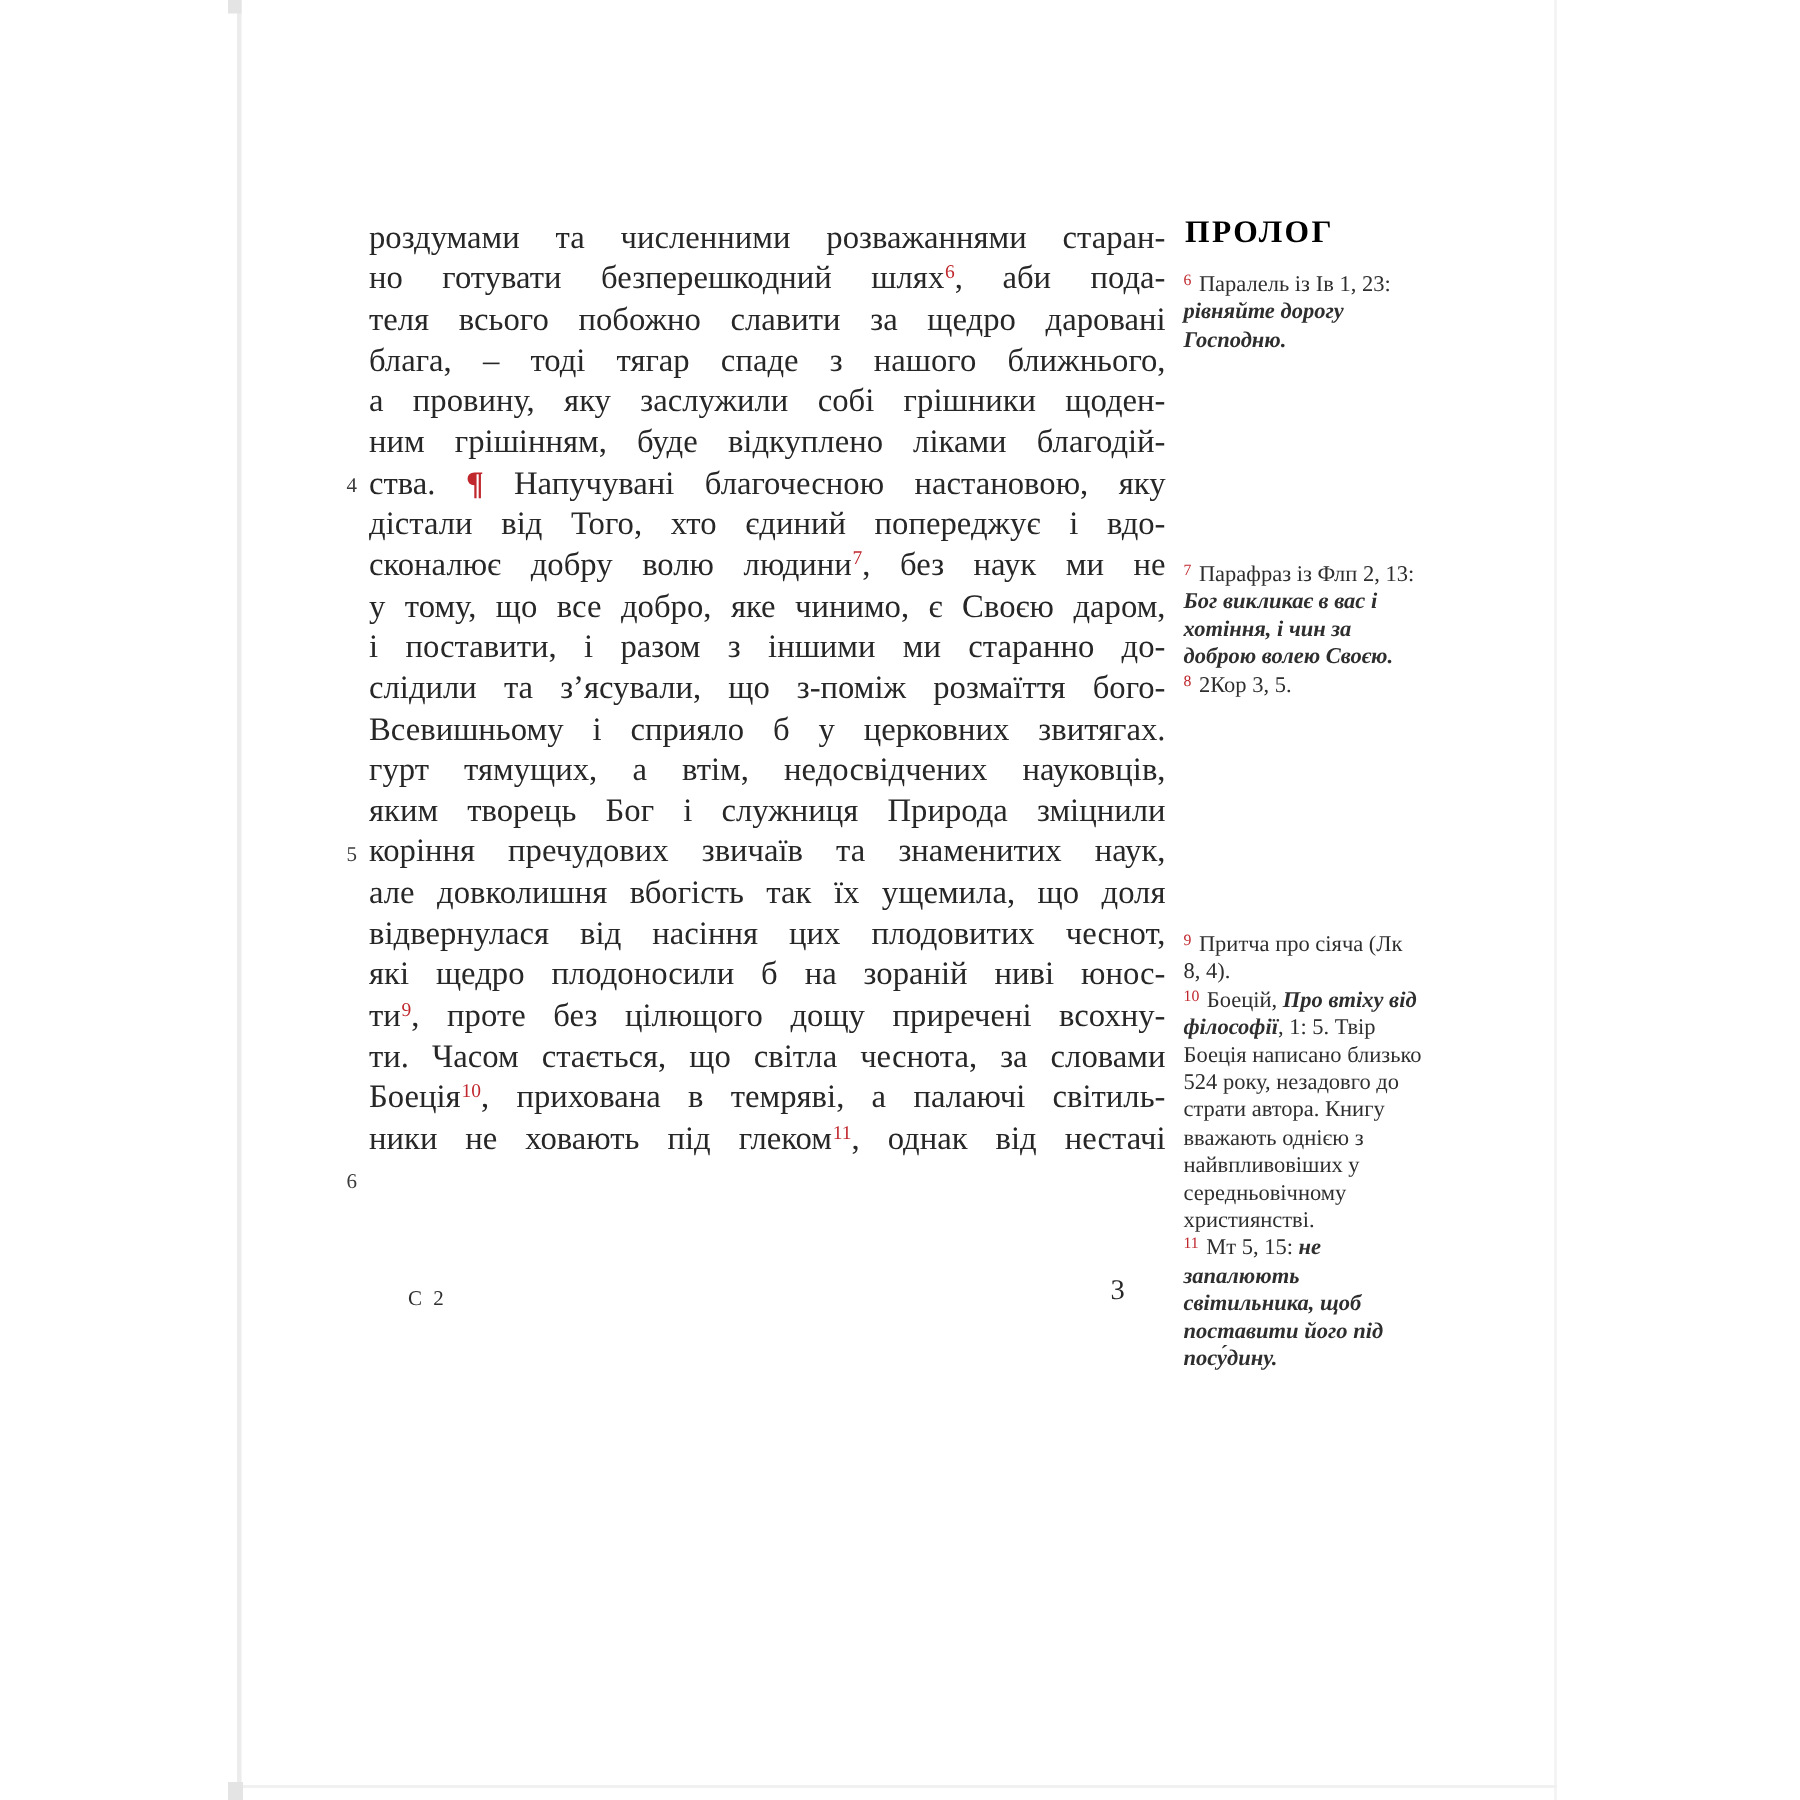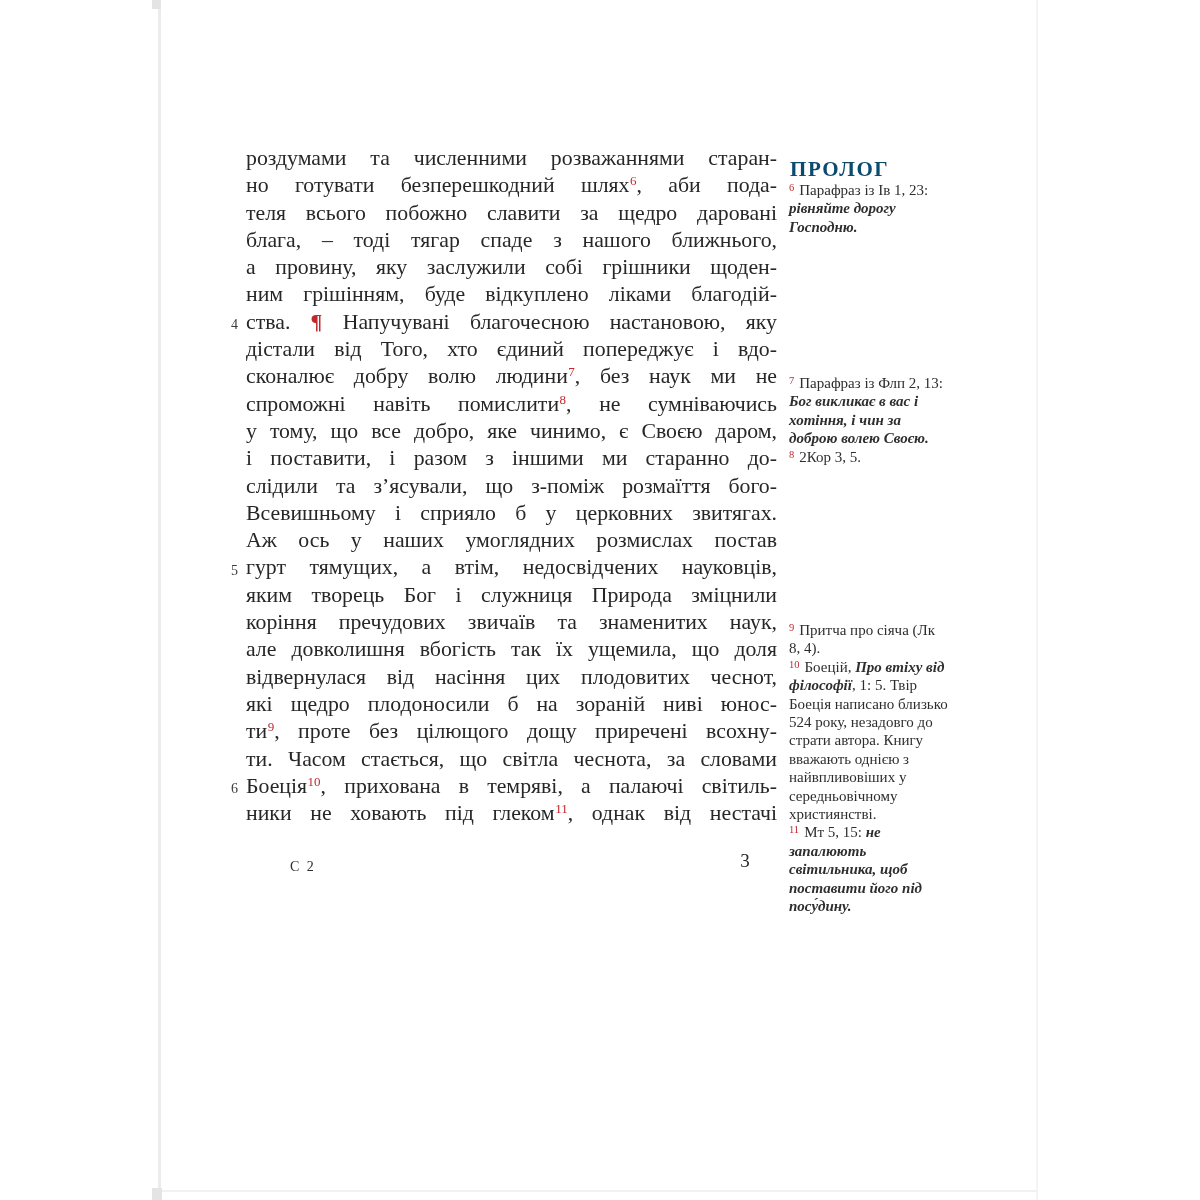--- a/index.html
+++ b/index.html
@@ -34,40 +34,39 @@
   
   .paranum{
     position:absolute;left:218px;width:20px;text-align:right;
     font-size:14px;line-height:14px;color:#3a3a3a;
   }
 
   
   #prologue-heading{
     position:absolute;left:790px;top:142px;
     font-size:21px;font-weight:bold;letter-spacing:1.6px;
-    color:#0c4a6e;
-    margin-top:15px;
+    color:#000000;
   }
   .note-group{
     position:absolute;left:789px;width:160px;
     font-size:15px;line-height:18.4px;color:#2e2e2e;
   }
   #note-group-a{top:181px;}
   #note-group-b{top:374px;}
   #note-group-c{top:621px;}
   .note{text-align:left;}
   .nsup{
     color:#c0282e;font-size:10.5px;line-height:0;
     position:relative;top:-4px;margin-right:5px;
   }
   .it{font-style:italic;font-weight:bold;}
 
   
   #footer-signature{
-    position:absolute;left:290px;top:859px;
+    position:absolute;left:272px;top:859px;
     font-size:14px;letter-spacing:2px;color:#2e2e2e;
   }
   #footer-page-number{
     position:absolute;left:732px;top:850px;width:26px;text-align:center;
     font-size:19px;color:#272727;
   }
 </style>
 </head>
 <body>
 
@@ -81,26 +80,24 @@
   <div id="main-lines">
       <div class="line"><span>роздумами та численними розважаннями старан-</span></div>
       <div class="line"><span>но готувати безперешкодний шлях</span><span class="fnref">6</span><span>, аби пода-</span></div>
       <div class="line"><span>теля всього побожно славити за щедро даровані</span></div>
       <div class="line"><span>блага, – тоді тягар спаде з нашого ближнього,</span></div>
       <div class="line"><span>а провину, яку заслужили собі грішники щоден-</span></div>
       <div class="line"><span>ним грішінням, буде відкуплено ліками благодій-</span></div>
       <div class="line"><span>ства. </span><span class="pilcrow">¶</span><span> Напучувані благочесною настановою, яку</span></div>
       <div class="line"><span>дістали від Того, хто єдиний попереджує і вдо-</span></div>
       <div class="line"><span>сконалює добру волю людини</span><span class="fnref">7</span><span>, без наук ми не</span></div>
-      <div class="line"><span>спроможні навіть помислити</span><span class="fnref">8</span><span>, не сумніваючись</span></div>
       <div class="line"><span>у тому, що все добро, яке чинимо, є Своєю даром,</span></div>
       <div class="line"><span>і поставити, і разом з іншими ми старанно до-</span></div>
       <div class="line"><span>слідили та з’ясували, що з-поміж розмаїття бого-</span></div>
       <div class="line"><span>Всевишньому і сприяло б у церковних звитягах.</span></div>
-      <div class="line"><span>Аж ось у наших умоглядних розмислах постав</span></div>
       <div class="line"><span>гурт тямущих, а втім, недосвідчених науковців,</span></div>
       <div class="line"><span>яким творець Бог і служниця Природа зміцнили</span></div>
       <div class="line"><span>коріння пречудових звичаїв та знаменитих наук,</span></div>
       <div class="line"><span>але довколишня вбогість так їх ущемила, що доля</span></div>
       <div class="line"><span>відвернулася від насіння цих плодовитих чеснот,</span></div>
       <div class="line"><span>які щедро плодоносили б на зораній ниві юнос-</span></div>
       <div class="line"><span>ти</span><span class="fnref">9</span><span>, проте без цілющого дощу приречені всохну-</span></div>
       <div class="line"><span>ти. Часом стається, що світла чеснота, за словами</span></div>
       <div class="line"><span>Боеція</span><span class="fnref">10</span><span>, прихована в темряві, а палаючі світиль-</span></div>
       <div class="line"><span>ники не ховають під глеком</span><span class="fnref">11</span><span>, однак від нестачі</span></div>
@@ -109,21 +106,21 @@
 
 <div id="paranum-layer">
     <div class="paranum" style="top: 317.8px;">4</div>
     <div class="paranum" style="top: 563.5px;">5</div>
     <div class="paranum" style="top: 781.9px;">6</div>
   </div>
 
 <div id="prologue-heading">ПРОЛОГ</div>
 
 <div class="note-group" id="note-group-a">
-    <div class="note"><span class="nsup">6</span><span>Парафраз із Ів 1, 23: </span><span class="it">рівняйте дорогу Господню.</span></div>
+    <div class="note"><span class="nsup">6</span><span>Паралель із Ів 1, 23: </span><span class="it">рівняйте дорогу Господню.</span></div>
   </div>
 <div class="note-group" id="note-group-b">
     <div class="note"><span class="nsup">7</span><span>Парафраз із Флп 2, 13: </span><span class="it">Бог викликає в вас і хотіння, і чин за доброю волею Своєю.</span></div>
     <div class="note"><span class="nsup">8</span><span>2Кор 3, 5.</span></div>
   </div>
 <div class="note-group" id="note-group-c">
     <div class="note"><span class="nsup">9</span><span>Притча про сіяча (Лк 8, 4).</span></div>
     <div class="note"><span class="nsup">10</span><span>Боецій, </span><span class="it">Про втіху від філософії</span><span>, 1: 5. Твір Боеція написано близько 524 року, незадовго до страти автора. Книгу вважають однією з найвпливовіших у середньовічному християнстві.</span></div>
     <div class="note"><span class="nsup">11</span><span>Мт 5, 15: </span><span class="it">не запалюють світильника, щоб поставити його під посу́дину.</span></div>
   </div>

